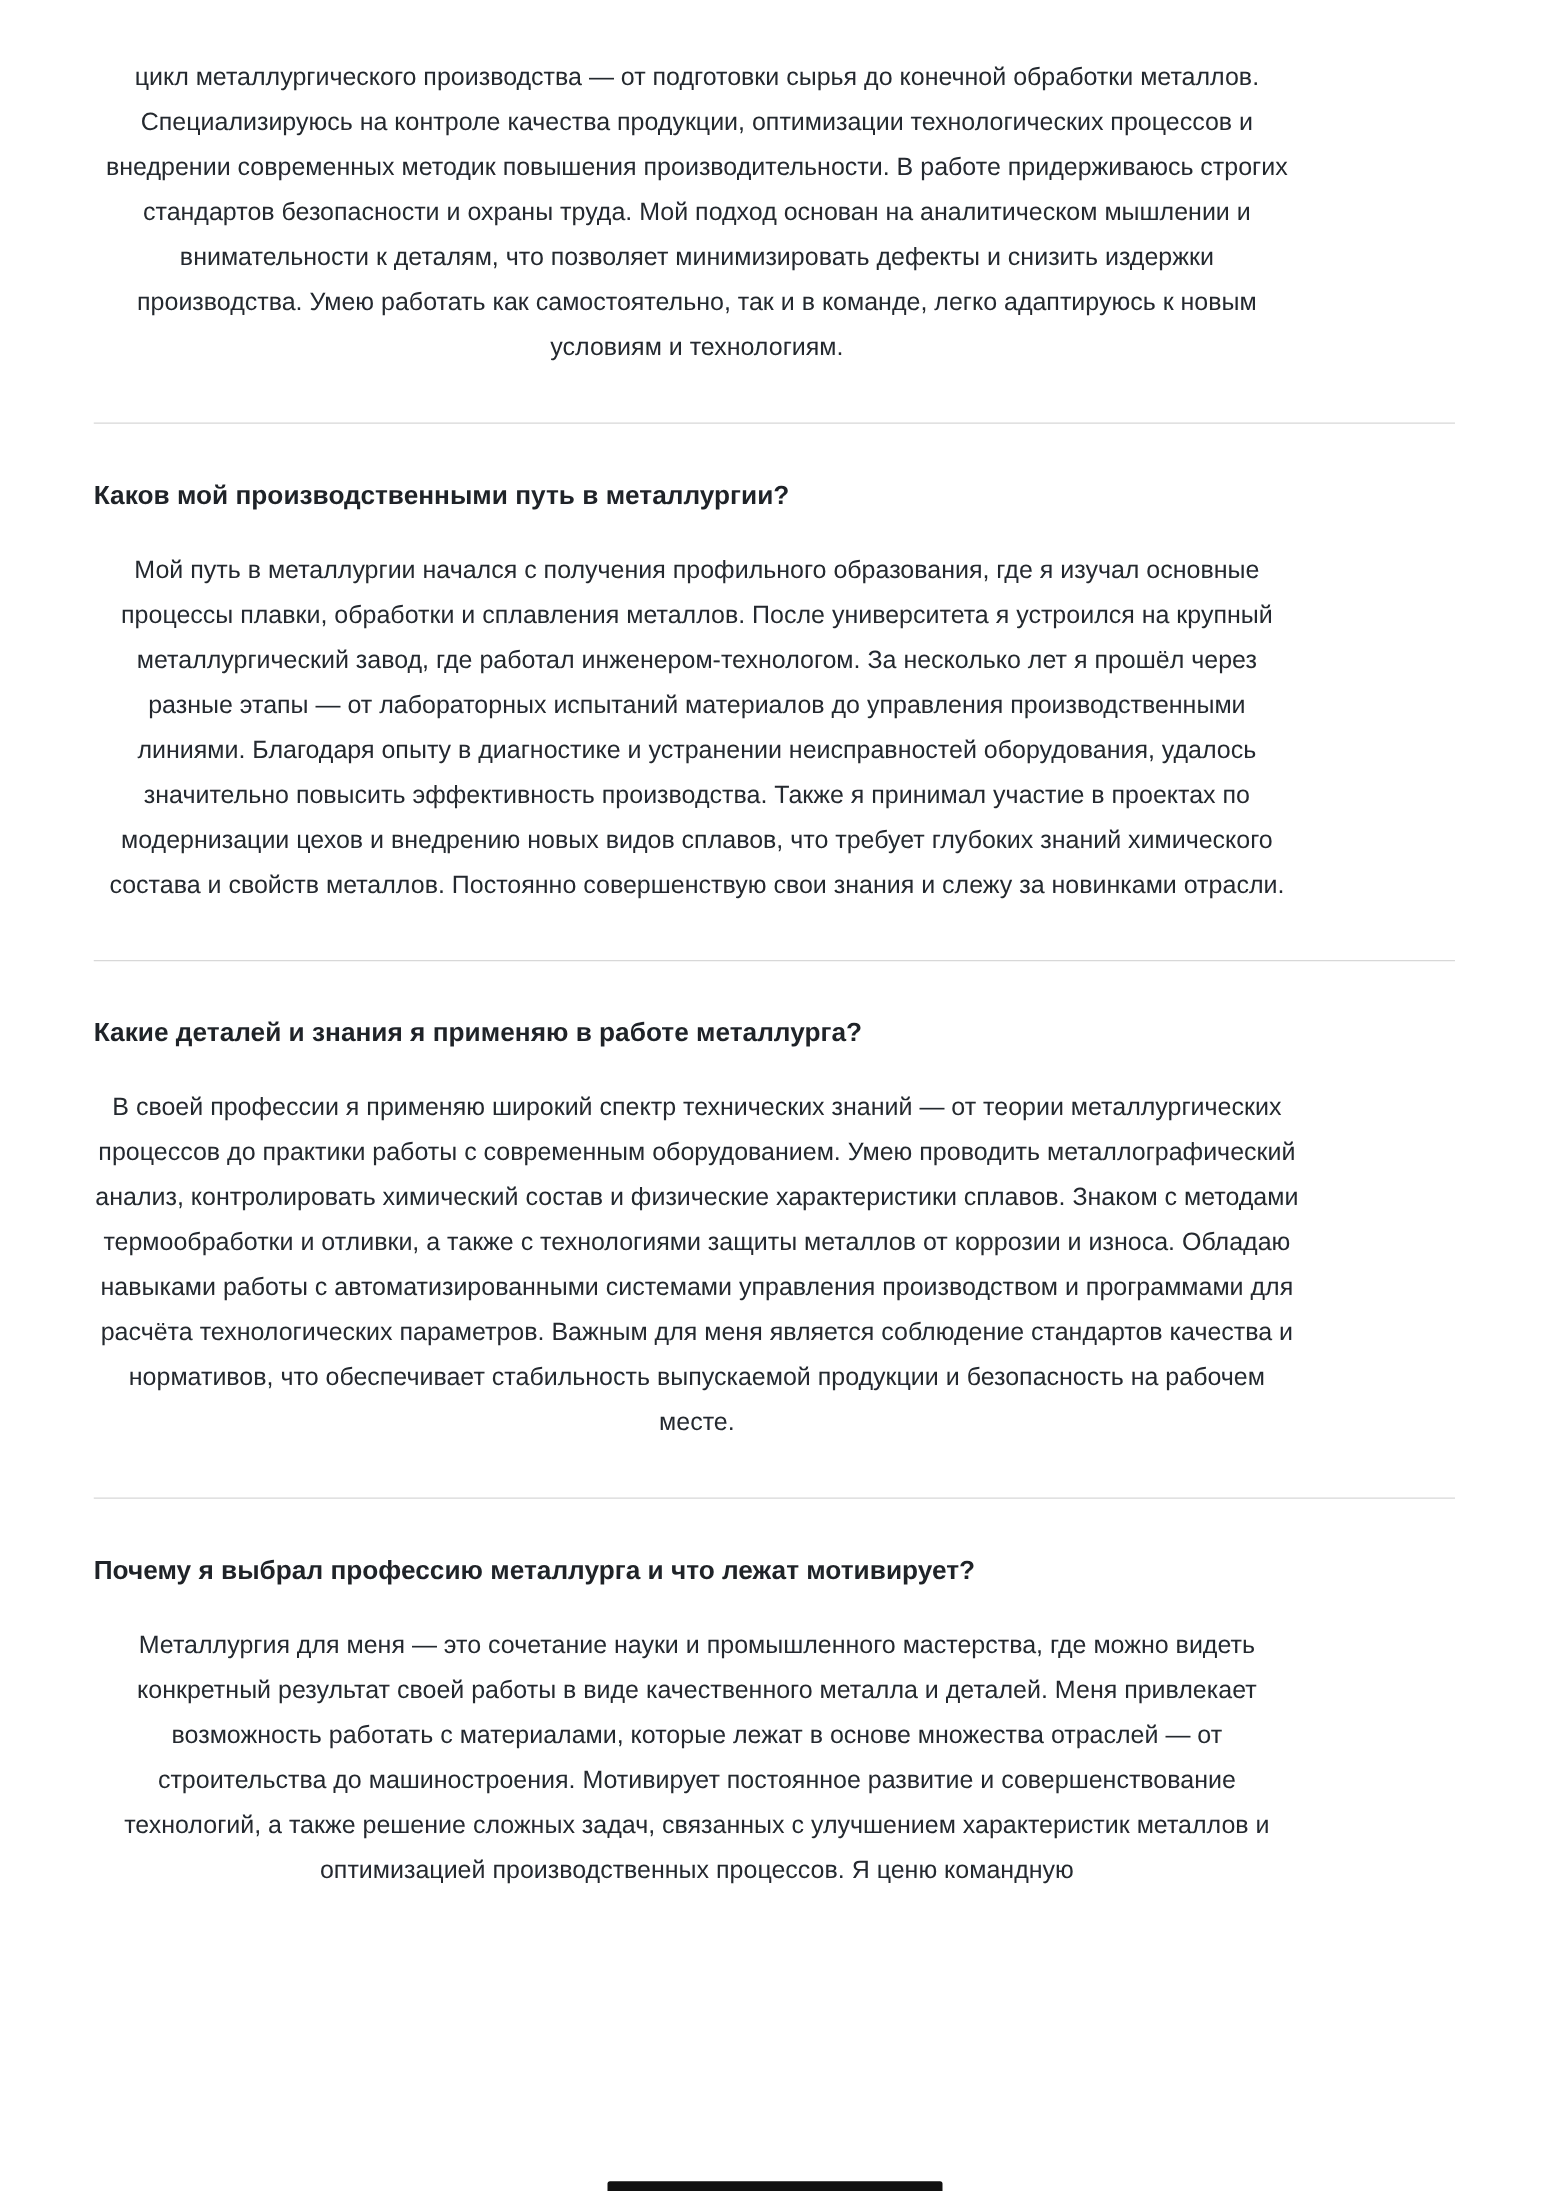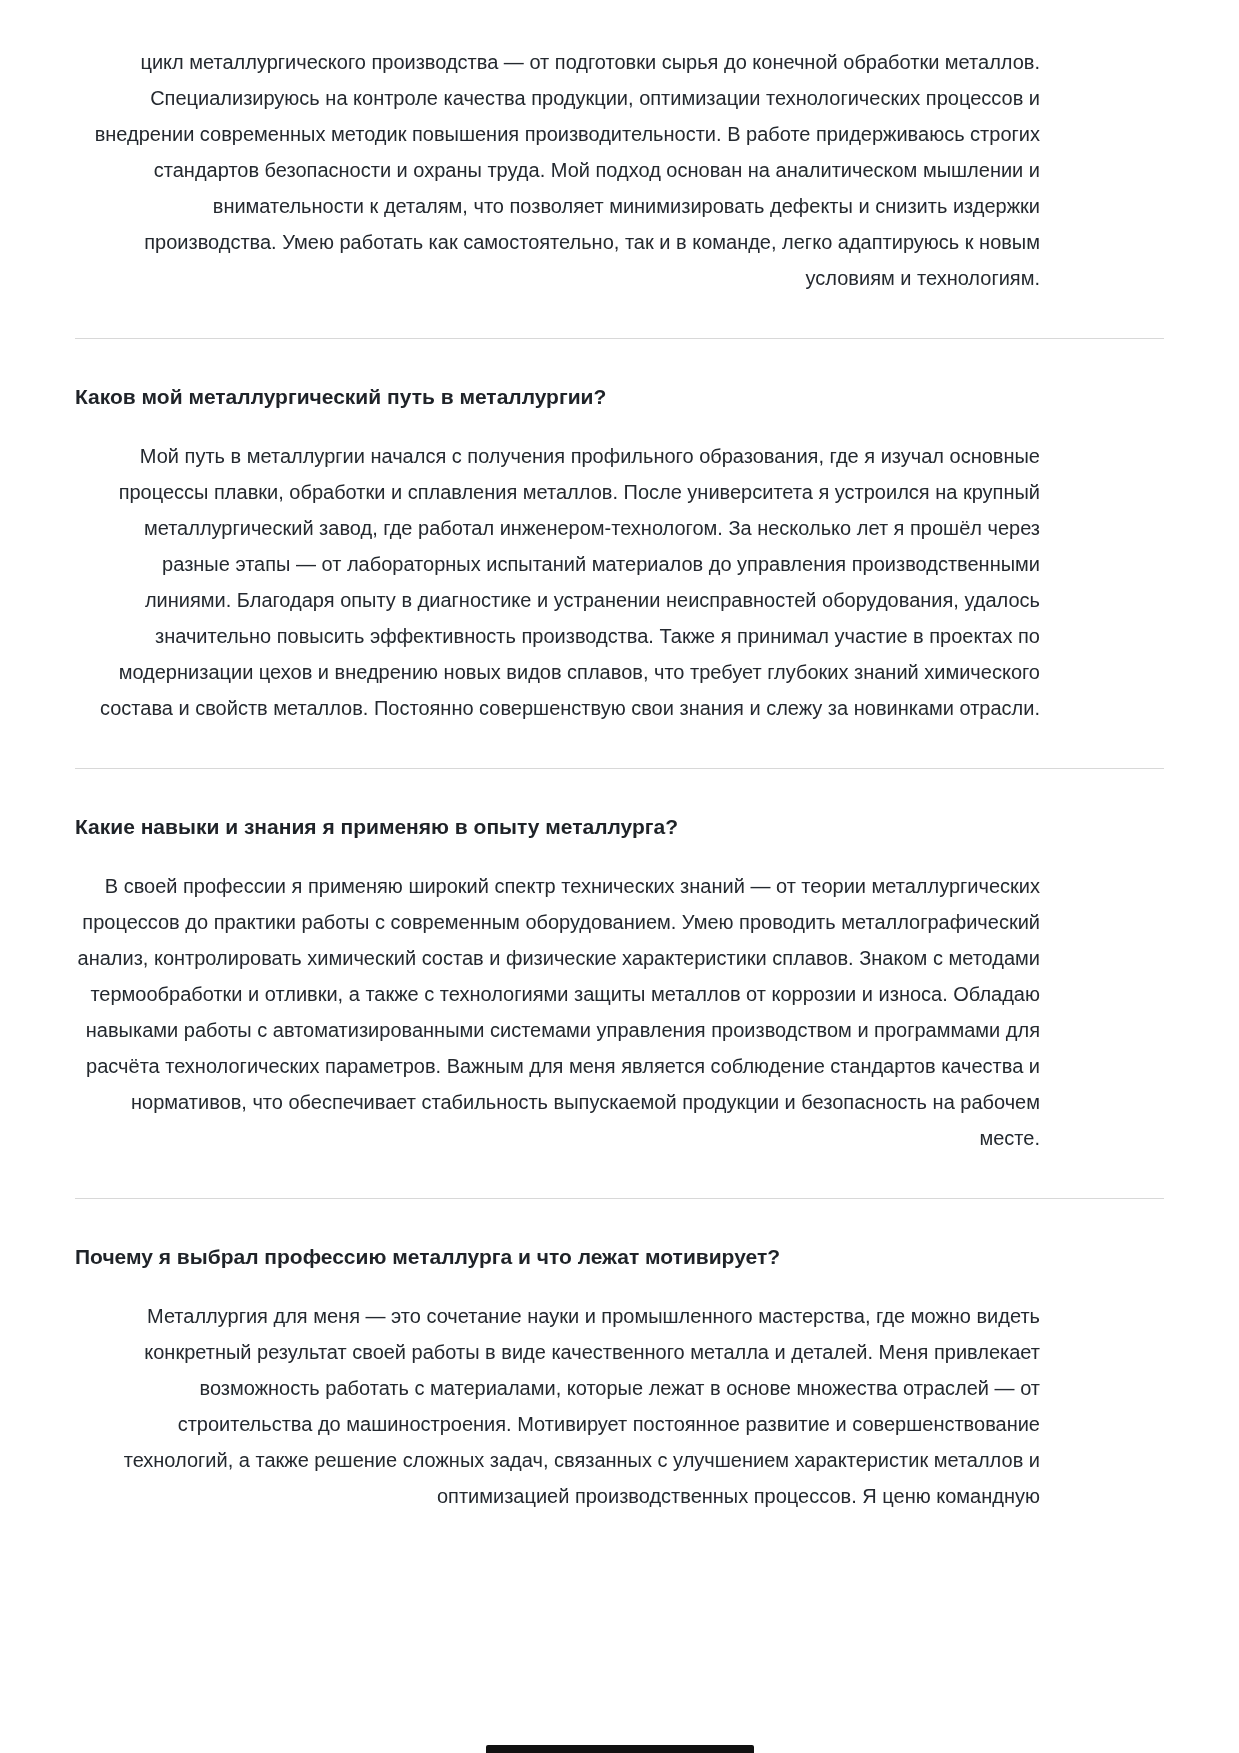--- a/index.html
+++ b/index.html
@@ -13,21 +13,21 @@
     color: #24292f;
   }
   .doc {
     padding: 44px 75px 0 75px;
   }
   .para {
     font-size: 20px;
     line-height: 36px;
     color: #24292f;
     max-width: 965px;
-    text-align: right;
+    text-align: center;
   }
   .divider {
     border: none;
     border-top: 1px solid #d8d8d8;
     height: 0;
     width: 100%;
     margin: 42px 0 44px 0;
   }
   .heading {
     font-size: 21px;
@@ -52,28 +52,28 @@
 </head>
 <body>
 
 <div class="doc">
 
   <p class="para">цикл металлургического производства — от подготовки сырья до конечной обработки металлов. Специализируюсь на контроле качества продукции, оптимизации технологических процессов и внедрении современных методик повышения производительности. В работе придерживаюсь строгих стандартов безопасности и охраны труда. Мой подход основан на аналитическом мышлении и внимательности к деталям, что позволяет минимизировать дефекты и снизить издержки производства. Умею работать как самостоятельно, так и в команде, легко адаптируюсь к новым условиям и технологиям.</p>
 
   <hr class="divider">
 
   <div class="section">
-    <h2 class="heading">Каков мой металлургический путь в металлургии?</h2>
+    <h2 class="heading">Каков мой производственными путь в металлургии?</h2>
     <p class="para">Мой путь в металлургии начался с получения профильного образования, где я изучал основные процессы плавки, обработки и сплавления металлов. После университета я устроился на крупный металлургический завод, где работал инженером-технологом. За несколько лет я прошёл через разные этапы — от лабораторных испытаний материалов до управления производственными линиями. Благодаря опыту в диагностике и устранении неисправностей оборудования, удалось значительно повысить эффективность производства. Также я принимал участие в проектах по модернизации цехов и внедрению новых видов сплавов, что требует глубоких знаний химического состава и свойств металлов. Постоянно совершенствую свои знания и слежу за новинками отрасли.</p>
   </div>
 
   <hr class="divider">
 
   <div class="section">
-    <h2 class="heading">Какие навыки и знания я применяю в опыту металлурга?</h2>
+    <h2 class="heading">Какие деталей и знания я применяю в работе металлурга?</h2>
     <p class="para">В своей профессии я применяю широкий спектр технических знаний — от теории металлургических процессов до практики работы с современным оборудованием. Умею проводить металлографический анализ, контролировать химический состав и физические характеристики сплавов. Знаком с методами термообработки и отливки, а также с технологиями защиты металлов от коррозии и износа. Обладаю навыками работы с автоматизированными системами управления производством и программами для расчёта технологических параметров. Важным для меня является соблюдение стандартов качества и нормативов, что обеспечивает стабильность выпускаемой продукции и безопасность на рабочем месте.</p>
   </div>
 
   <hr class="divider">
 
   <div class="section">
     <h2 class="heading">Почему я выбрал профессию металлурга и что лежат мотивирует?</h2>
     <p class="para">Металлургия для меня — это сочетание науки и промышленного мастерства, где можно видеть конкретный результат своей работы в виде качественного металла и деталей. Меня привлекает возможность работать с материалами, которые лежат в основе множества отраслей — от строительства до машиностроения. Мотивирует постоянное развитие и совершенствование технологий, а также решение сложных задач, связанных с улучшением характеристик металлов и оптимизацией производственных процессов. Я ценю командную</p>
   </div>
 

